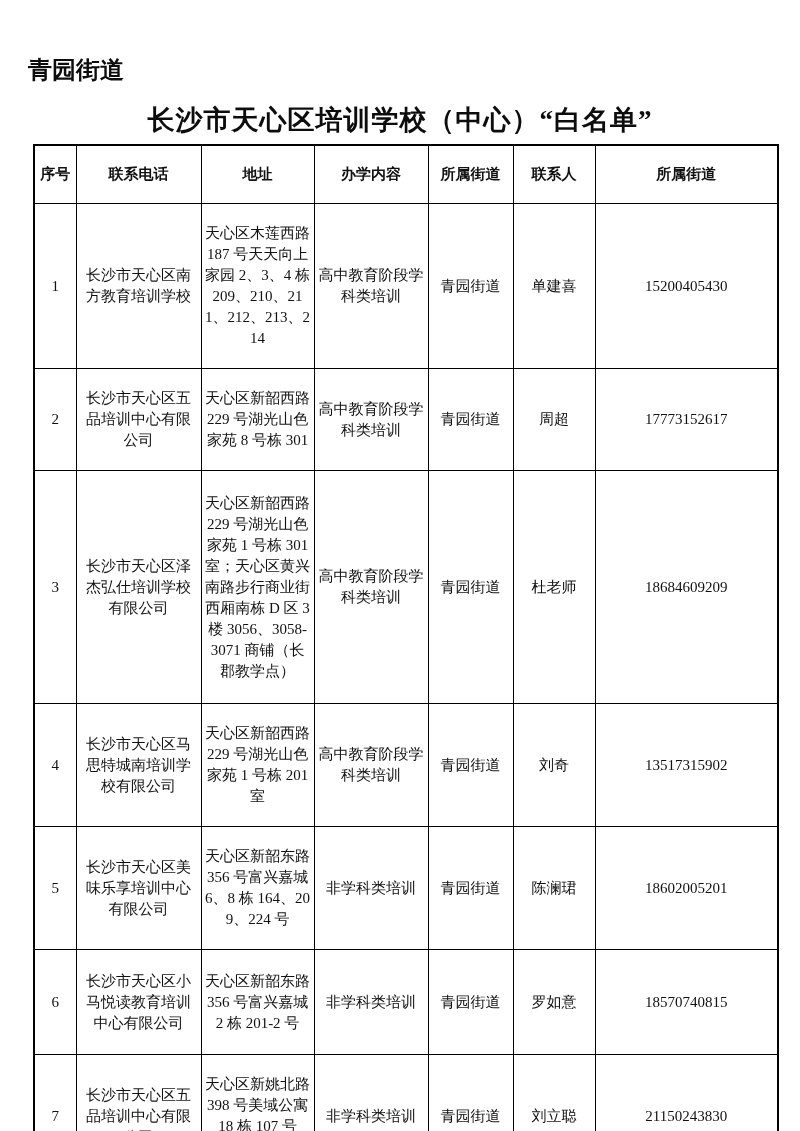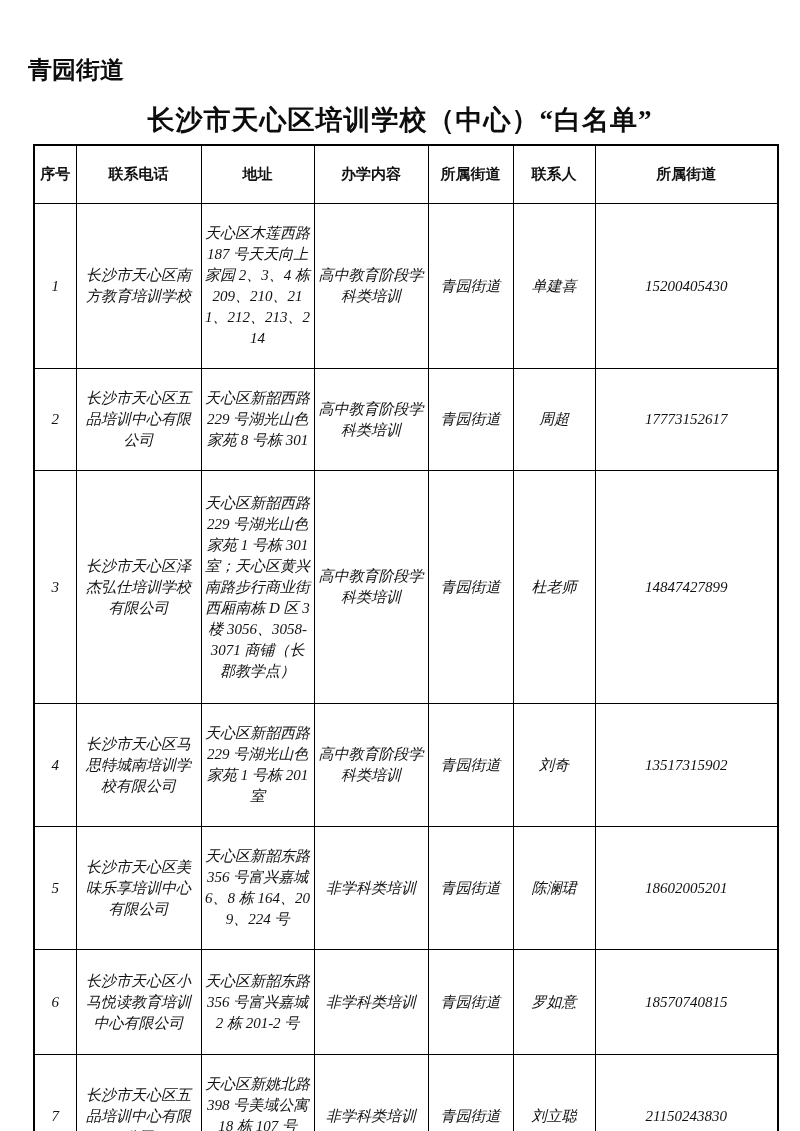--- a/index.html
+++ b/index.html
@@ -49,21 +49,20 @@
   }
   .whitelist thead th {
     font-family:"DejaVu Sans","Liberation Sans",sans-serif;
     font-weight:bold;
     font-size:15px;
     line-height:19px;
   }
   .whitelist td {
     font-size:15px;
     line-height:21px;
-    font-style:italic;
   }
   
   .whitelist thead tr      { height:45px; }
   .whitelist tbody tr:nth-child(1) { height:125px; }
   .whitelist tbody tr:nth-child(2) { height:87px; }
   .whitelist tbody tr:nth-child(3) { height:233px; }
   .whitelist tbody tr:nth-child(4) { height:107px; }
   .whitelist tbody tr:nth-child(5) { height:106px; }
   .whitelist tbody tr:nth-child(6) { height:105px; }
   .whitelist tbody tr:nth-child(7) { height:92px; }
@@ -127,21 +126,21 @@
       <td>17773152617</td>
     </tr>
 
     <tr>
       <td>3</td>
       <td>长沙市天心区泽杰弘仕培训学校有限公司</td>
       <td>天心区新韶西路 229 号湖光山色家苑 1 号栋 301 室；天心区黄兴南路步行商业街西厢南栋 D 区 3 楼 3056、3058-3071 商铺（长郡教学点）</td>
       <td>高中教育阶段学科类培训</td>
       <td>青园街道</td>
       <td>杜老师</td>
-      <td>14847427899</td>
+      <td>18684609209</td>
     </tr>
 
     <tr>
       <td>4</td>
       <td>长沙市天心区马思特城南培训学校有限公司</td>
       <td>天心区新韶西路 229 号湖光山色家苑 1 号栋 201 室</td>
       <td>高中教育阶段学科类培训</td>
       <td>青园街道</td>
       <td>刘奇</td>
       <td>13517315902</td>

